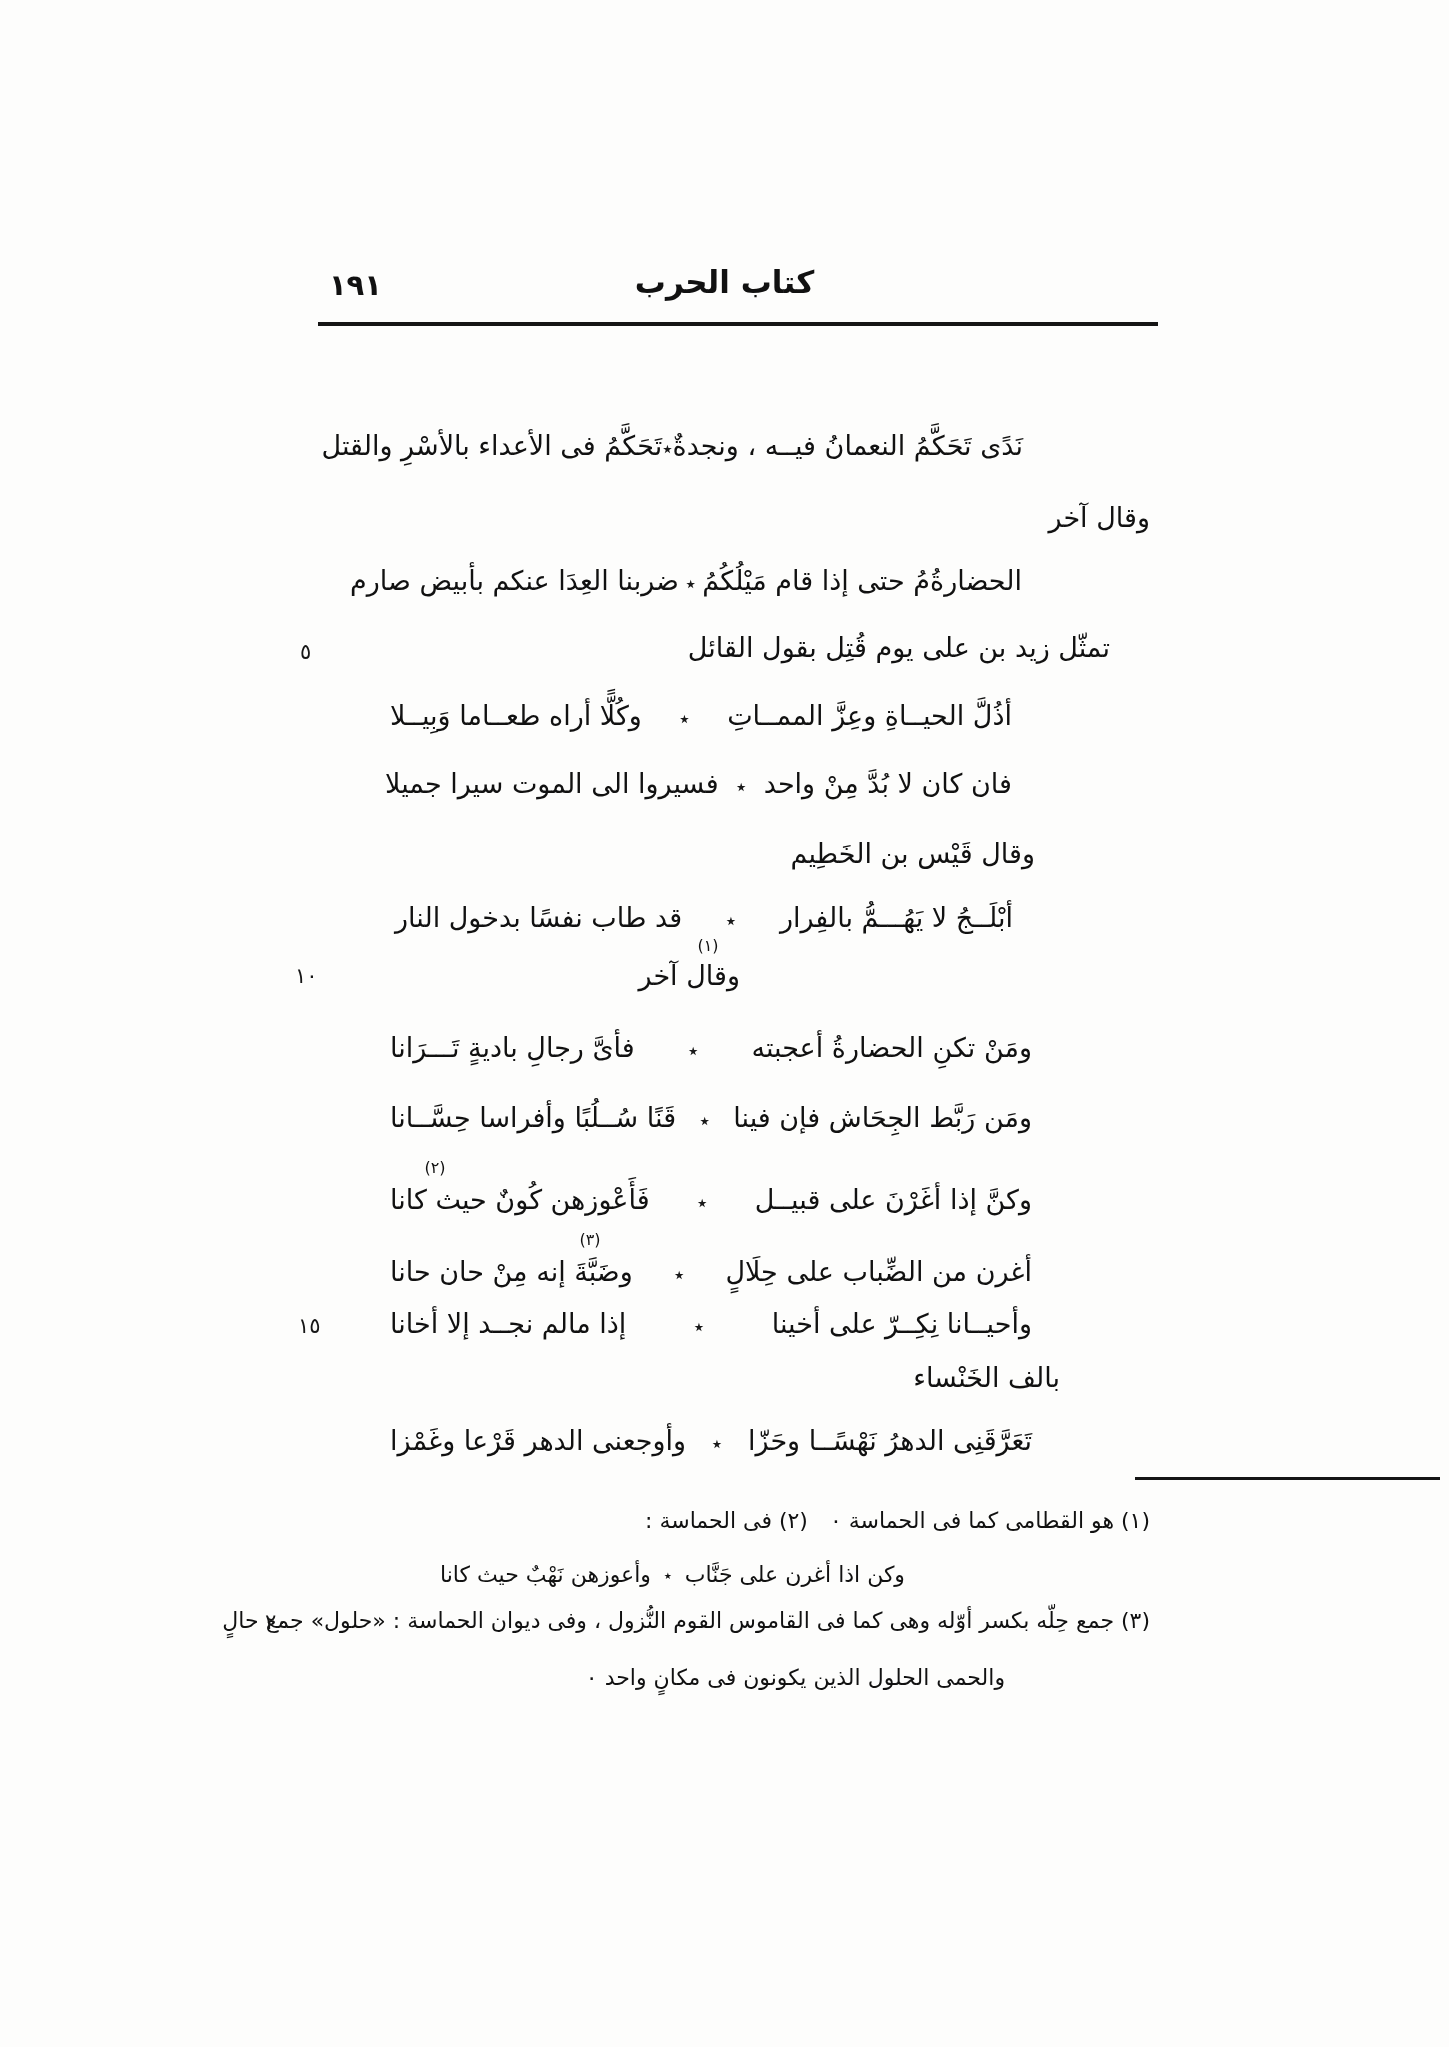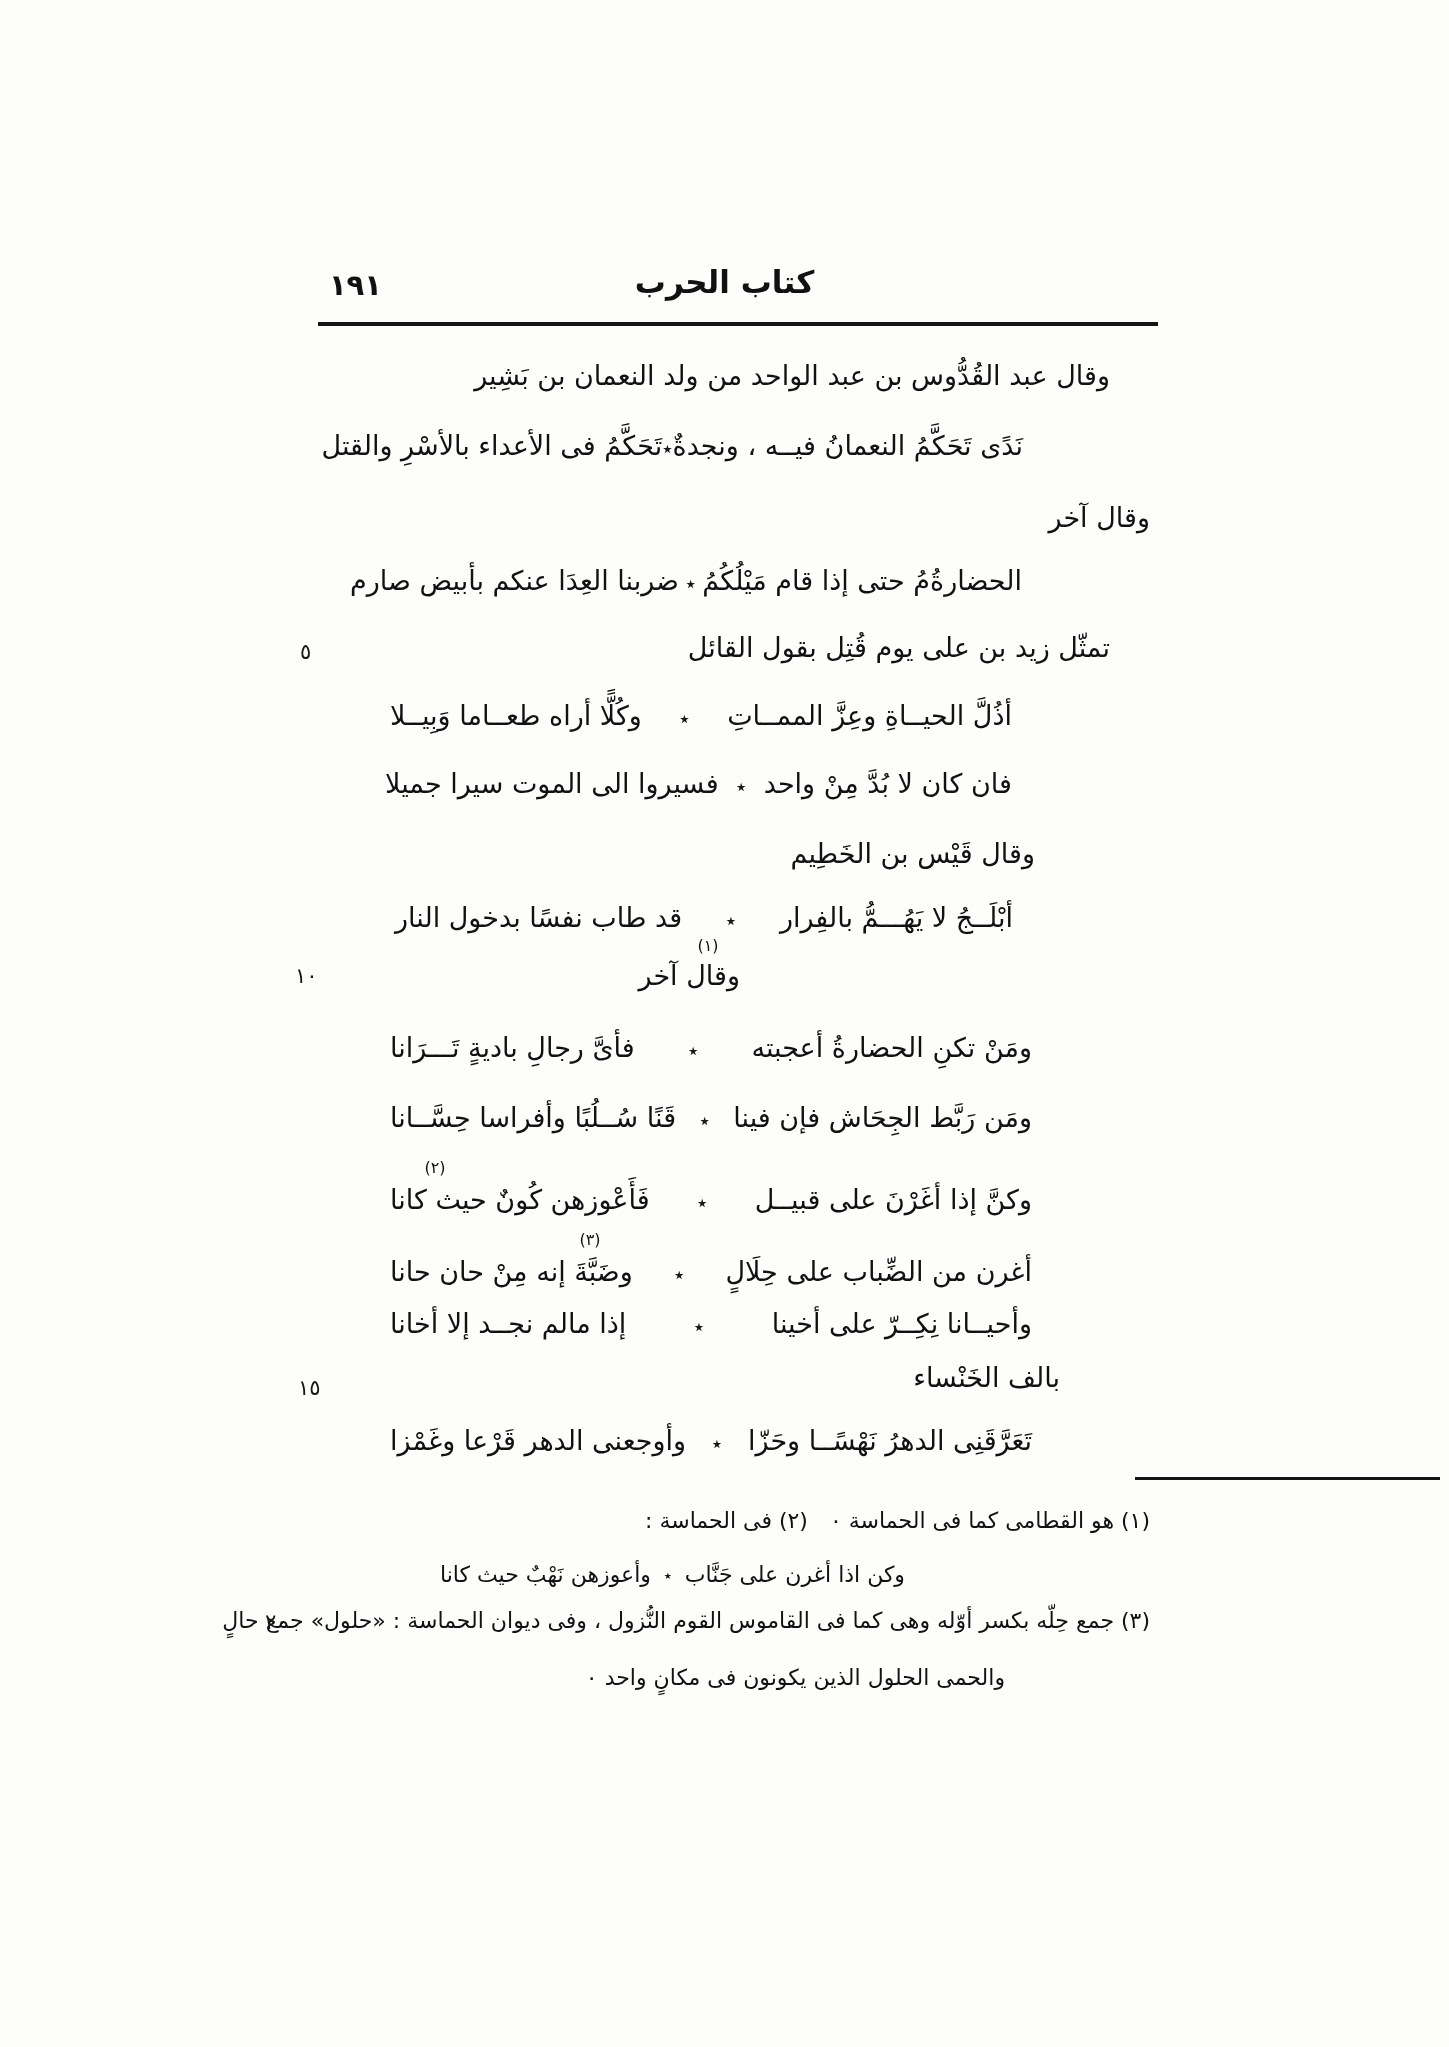--- a/index.html
+++ b/index.html
@@ -30,21 +30,20 @@
 </style>
 </head>
 <body>
 
 <div class="page">
 
   <div class="abs hdr-title" style="top:264px;left:0;width:1449px;">كتاب الحرب</div>
   <div class="abs hdr-num" style="top:268px;left:312px;width:70px;">١٩١</div>
   <div class="rule" style="top:322px;left:318px;width:840px;height:4px;"></div>
 
-  <div class="abs attr" style="top:360px;left:480px;width:630px;">وقال عبد القُدُّوس بن عبد الواحد من ولد النعمان بن بَشِير</div>
 
   <div class="abs verse" style="top:430px;left:355px;width:668px;">
     <span class="hemi">نَدًى تَحَكَّمُ النعمانُ فيــه ، ونجدةٌ</span>
     <span class="star">٭</span>
     <span class="hemi">تَحَكَّمُ فى الأعداء بالأسْرِ والقتل</span>
   </div>
 
   <div class="abs attr" style="top:502px;left:850px;width:300px;">وقال آخر</div>
 
   <div class="abs verse" style="top:565px;left:350px;width:672px;">
@@ -104,21 +103,21 @@
     <span class="hemi">أغرن من الضِّباب على حِلَالٍ</span>
     <span class="star">٭</span>
     <span class="hemi">وضَبَّةَ إنه مِنْ حان حانا</span>
   </div>
 
   <div class="abs verse" style="top:1308px;left:390px;width:642px;">
     <span class="hemi">وأحيــانا نِكِــرّ على أخينا</span>
     <span class="star">٭</span>
     <span class="hemi">إذا مالم نجــد إلا أخانا</span>
   </div>
-  <div class="abs marginnum" style="top:1376px;left:298px;width:55px;">١٥</div>
+  <div class="abs marginnum" style="top:1314px;left:298px;width:55px;">١٥</div>
 
   <div class="abs attr" style="top:1362px;left:660px;width:400px;">بالف الخَنْساء</div>
 
   <div class="abs verse" style="top:1425px;left:390px;width:642px;">
     <span class="hemi">تَعَرَّقَنِى الدهرُ نَهْسًــا وحَزّا</span>
     <span class="star">٭</span>
     <span class="hemi">وأوجعنى الدهر قَرْعا وغَمْزا</span>
   </div>
 
   <div class="rule" style="top:1477px;left:1135px;width:305px;height:3px;"></div>

